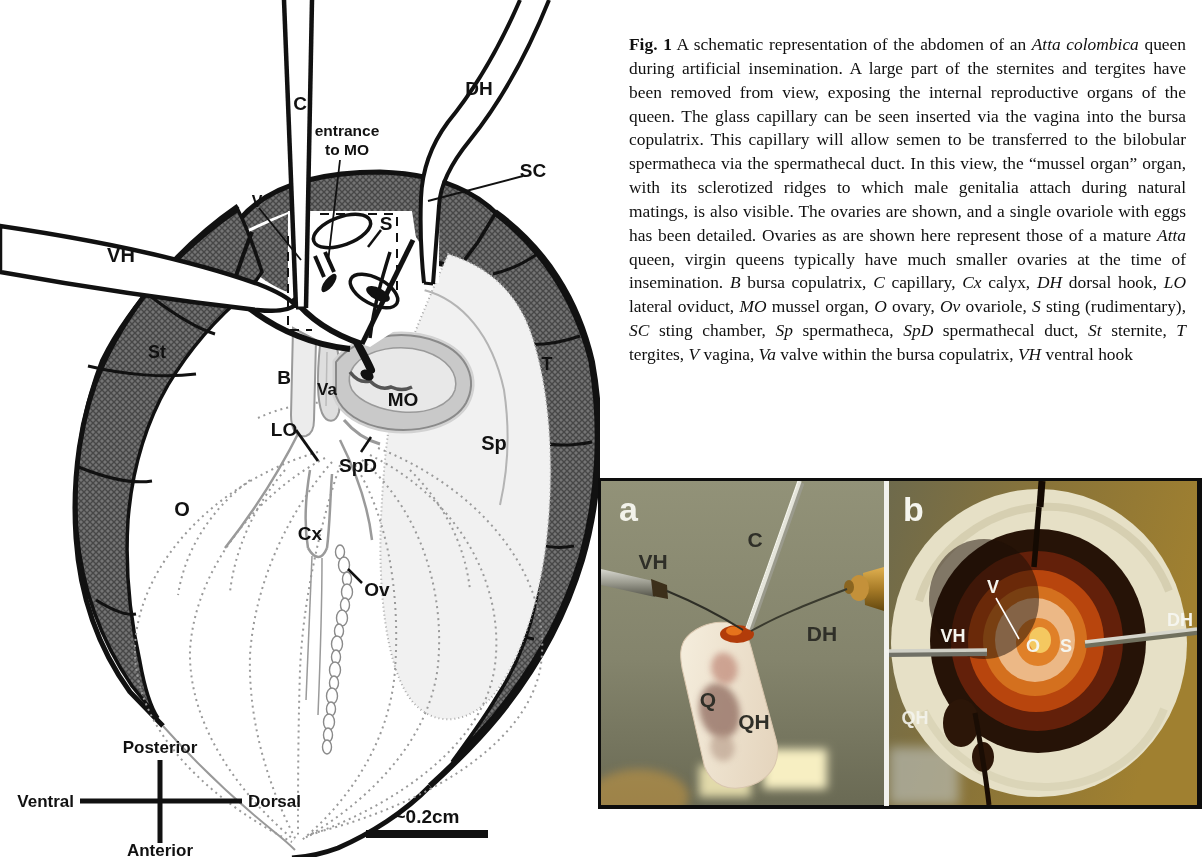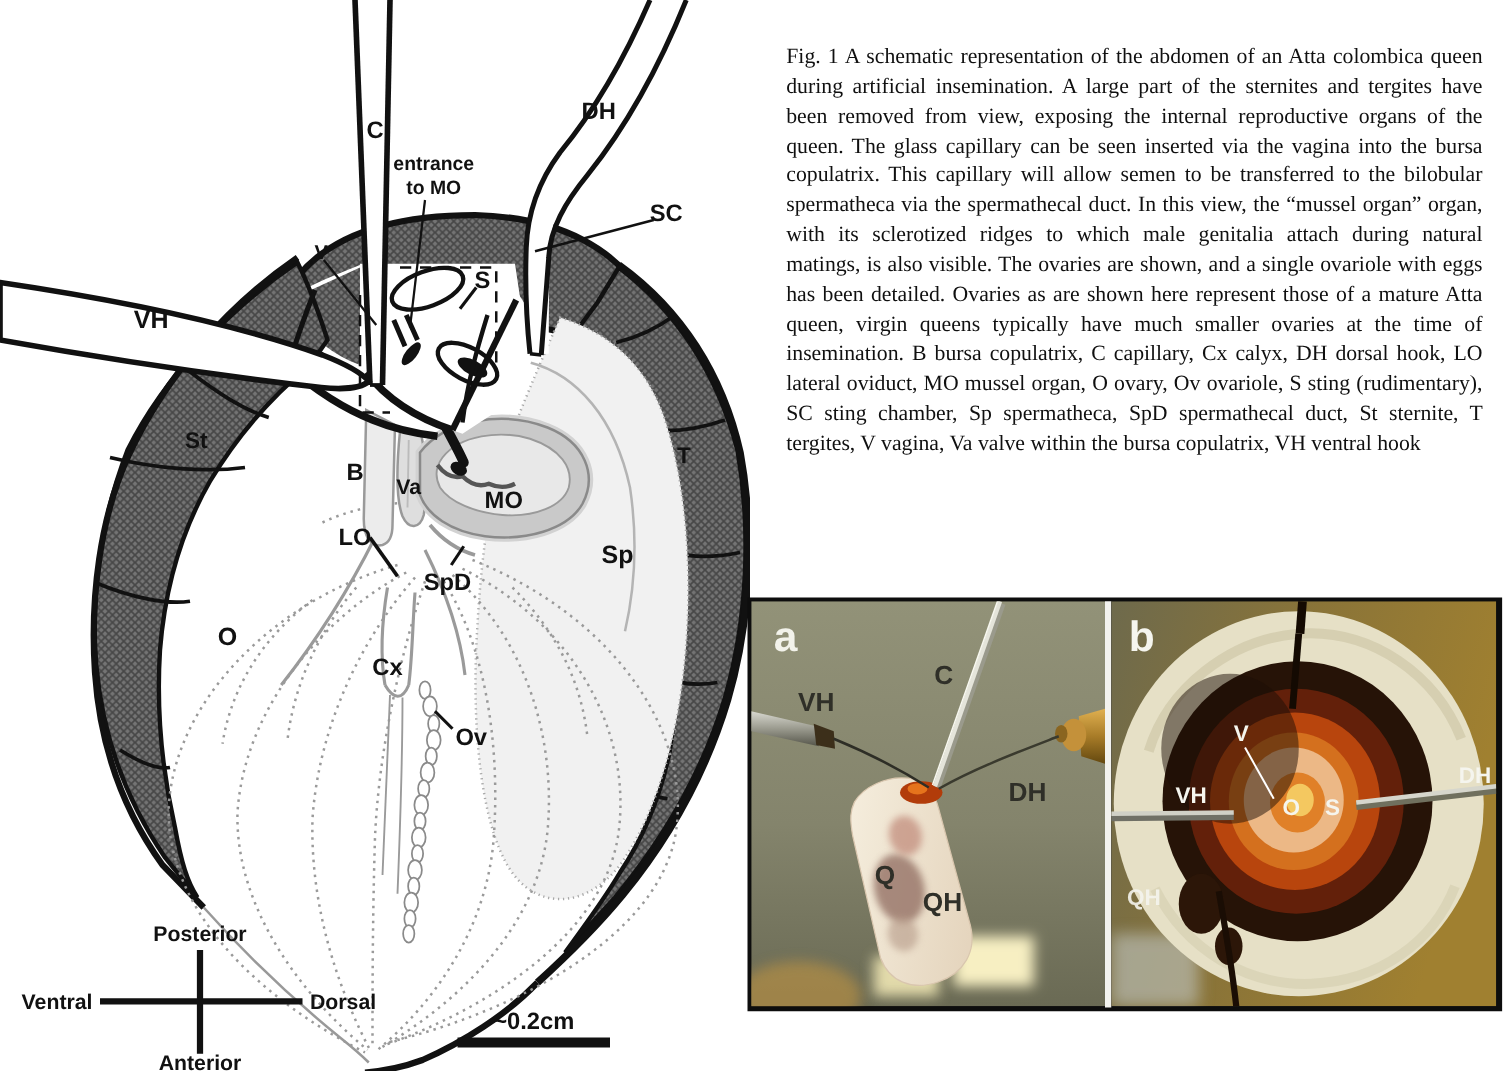--- a/index.html
+++ b/index.html
@@ -2,22 +2,22 @@
 <html><head>
 <meta charset="utf-8">
 <style>
   html,body{margin:0;padding:0;background:#ffffff;}
   .page{position:relative;width:1202px;height:857px;background:#fff;overflow:hidden;
         font-family:"Liberation Sans",sans-serif;}
   .diagram{position:absolute;left:0;top:0;width:600px;height:857px;}
   .caption{position:absolute;left:629px;top:33px;width:557px;
            font-family:"Liberation Serif",serif;font-size:17.4px;line-height:1.37;
            color:#101010;text-align:justify;}
-  .caption .seg-bold{font-weight:normal;}
-  .caption .seg-italic{}
+  .caption .seg-bold{font-weight:bold;}
+  .caption .seg-italic{font-style:italic;}
   .photos{position:absolute;left:598px;top:478px;width:604px;height:331px;
           background:#0d0d0d;display:flex;align-items:stretch;padding:3px;box-sizing:border-box;}
   .panel{flex:0 0 auto;height:324px;}
   .panel-a{width:283px;}
   .panel-b{width:308px;}
   .divider{flex:0 0 auto;width:5px;background:#f2f2ee;}
   svg text{font-family:"Liberation Sans",sans-serif;}
 </style>
 </head>
 <body>

